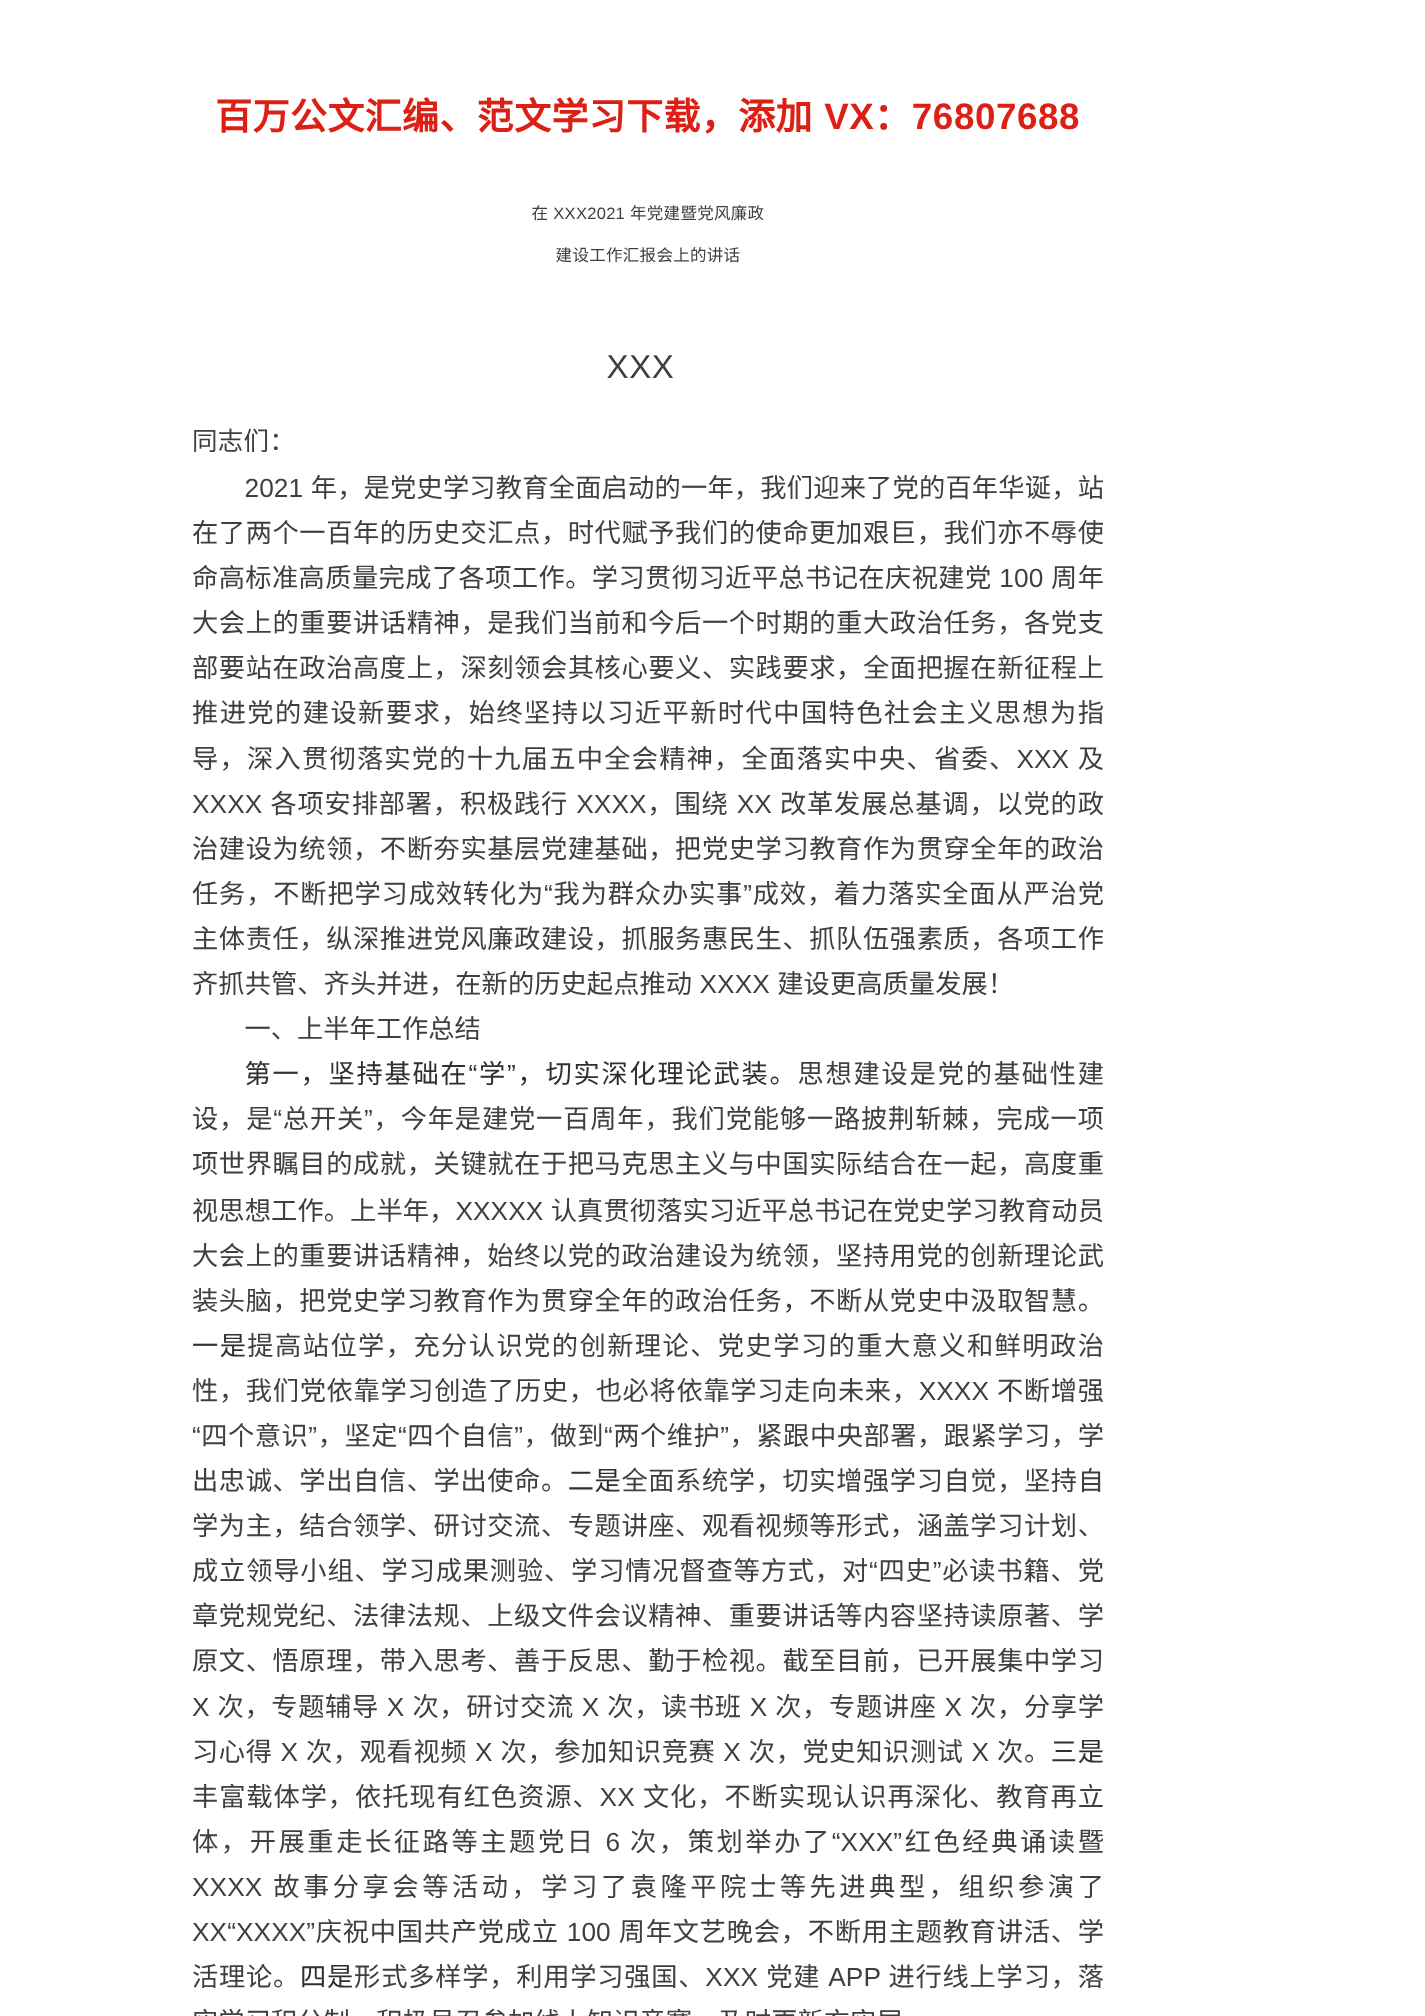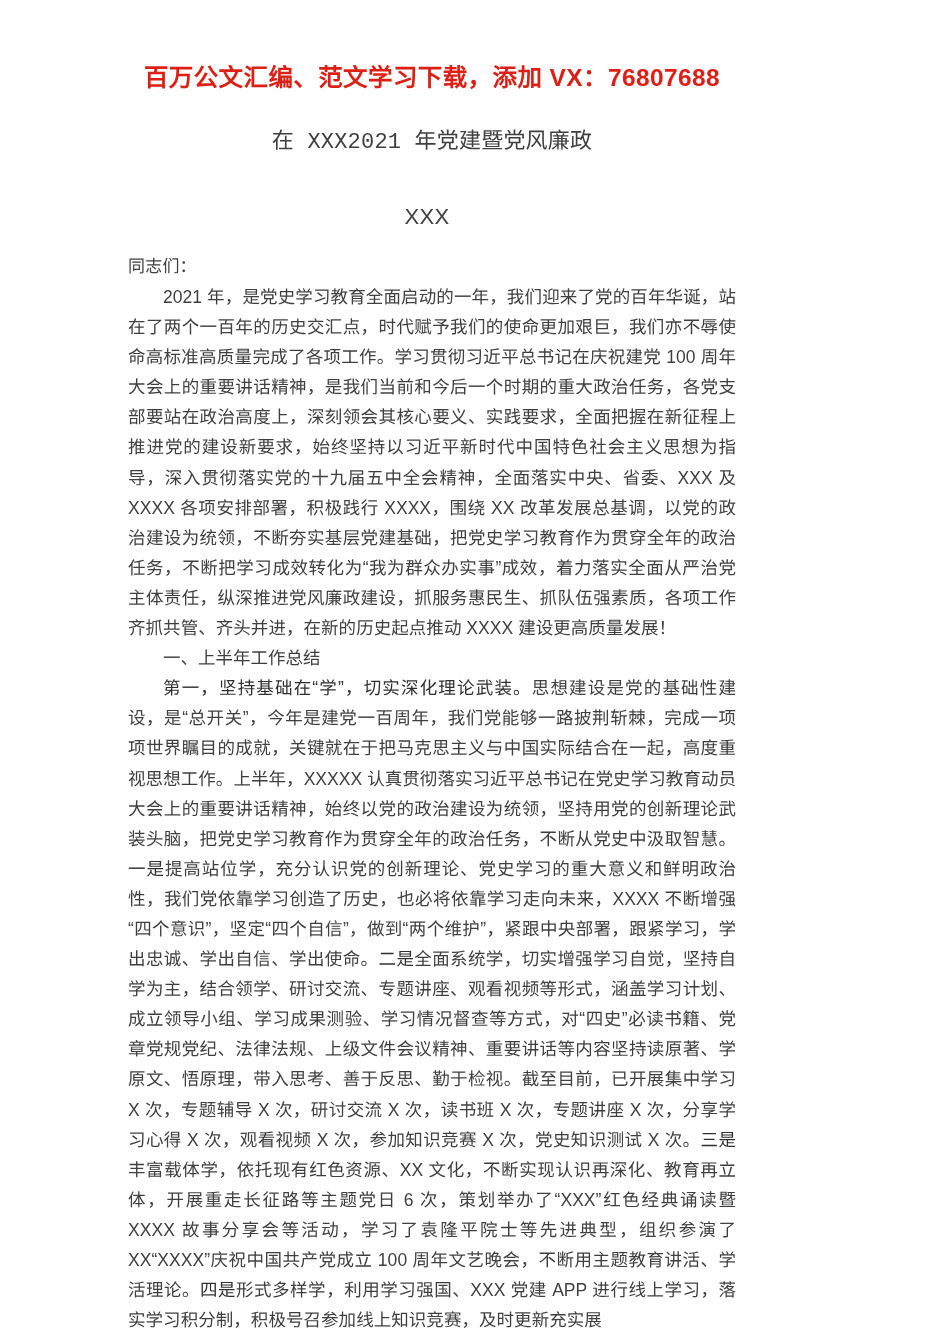--- a/index.html
+++ b/index.html
@@ -30,25 +30,24 @@
     display: inline-block;
     color: #dd2015;
     font-size: 24.5px;
     font-weight: 700;
     letter-spacing: 0.4px;
     white-space: nowrap;
   }
   .doc-title {
     margin-top: 36px;
     text-align: center;
-    font-size: 22px;
+    font-size: 11px;
     line-height: 28px;
     color: #3f3f3f;
     letter-spacing: 0.2px;
-    font-family: Liberation Mono, monospace;
   }
   .doc-title .tline { display: block; }
   .signature {
     margin-top: 47px;
     text-align: center;
     font-size: 22px;
     line-height: 26px;
     letter-spacing: 0.4px;
     padding-right: 10px;
   }
@@ -82,20 +81,21 @@
 <body>
 
 <div class="page">
 
   <div class="watermark-bar">
     <span class="watermark">百万公文汇编、范文学习下载，添加 VX：76807688</span>
   </div>
 
   <div class="doc-title">
     <span class="tline">在 XXX2021 年党建暨党风廉政</span>
+    <span class="tline">建设工作汇报会上的讲话</span>
   </div>
 
   <div class="signature">XXX</div>
 
   <div class="salutation">同志们：</div>
 
 
   <p class="body-text indent2">2021 年，是党史学习教育全面启动的一年，我们迎来了党的百年华诞，站在了两个一百年的历史交汇点，时代赋予我们的使命更加艰巨，我们亦不辱使命高标准高质量完成了各项工作。学习贯彻习近平总书记在庆祝建党 100 周年大会上的重要讲话精神，是我们当前和今后一个时期的重大政治任务，各党支部要站在政治高度上，深刻领会其核心要义、实践要求，全面把握在新征程上推进党的建设新要求，始终坚持以习近平新时代中国特色社会主义思想为指导，深入贯彻落实党的十九届五中全会精神，全面落实中央、省委、XXX 及 XXXX 各项安排部署，积极践行 XXXX，围绕 XX 改革发展总基调，以党的政治建设为统领，不断夯实基层党建基础，把党史学习教育作为贯穿全年的政治任务，不断把学习成效转化为“我为群众办实事”成效，着力落实全面从严治党主体责任，纵深推进党风廉政建设，抓服务惠民生、抓队伍强素质，各项工作齐抓共管、齐头并进，在新的历史起点推动 XXXX 建设更高质量发展！</p>
 
   <p class="heading-num">一、上半年工作总结</p>

